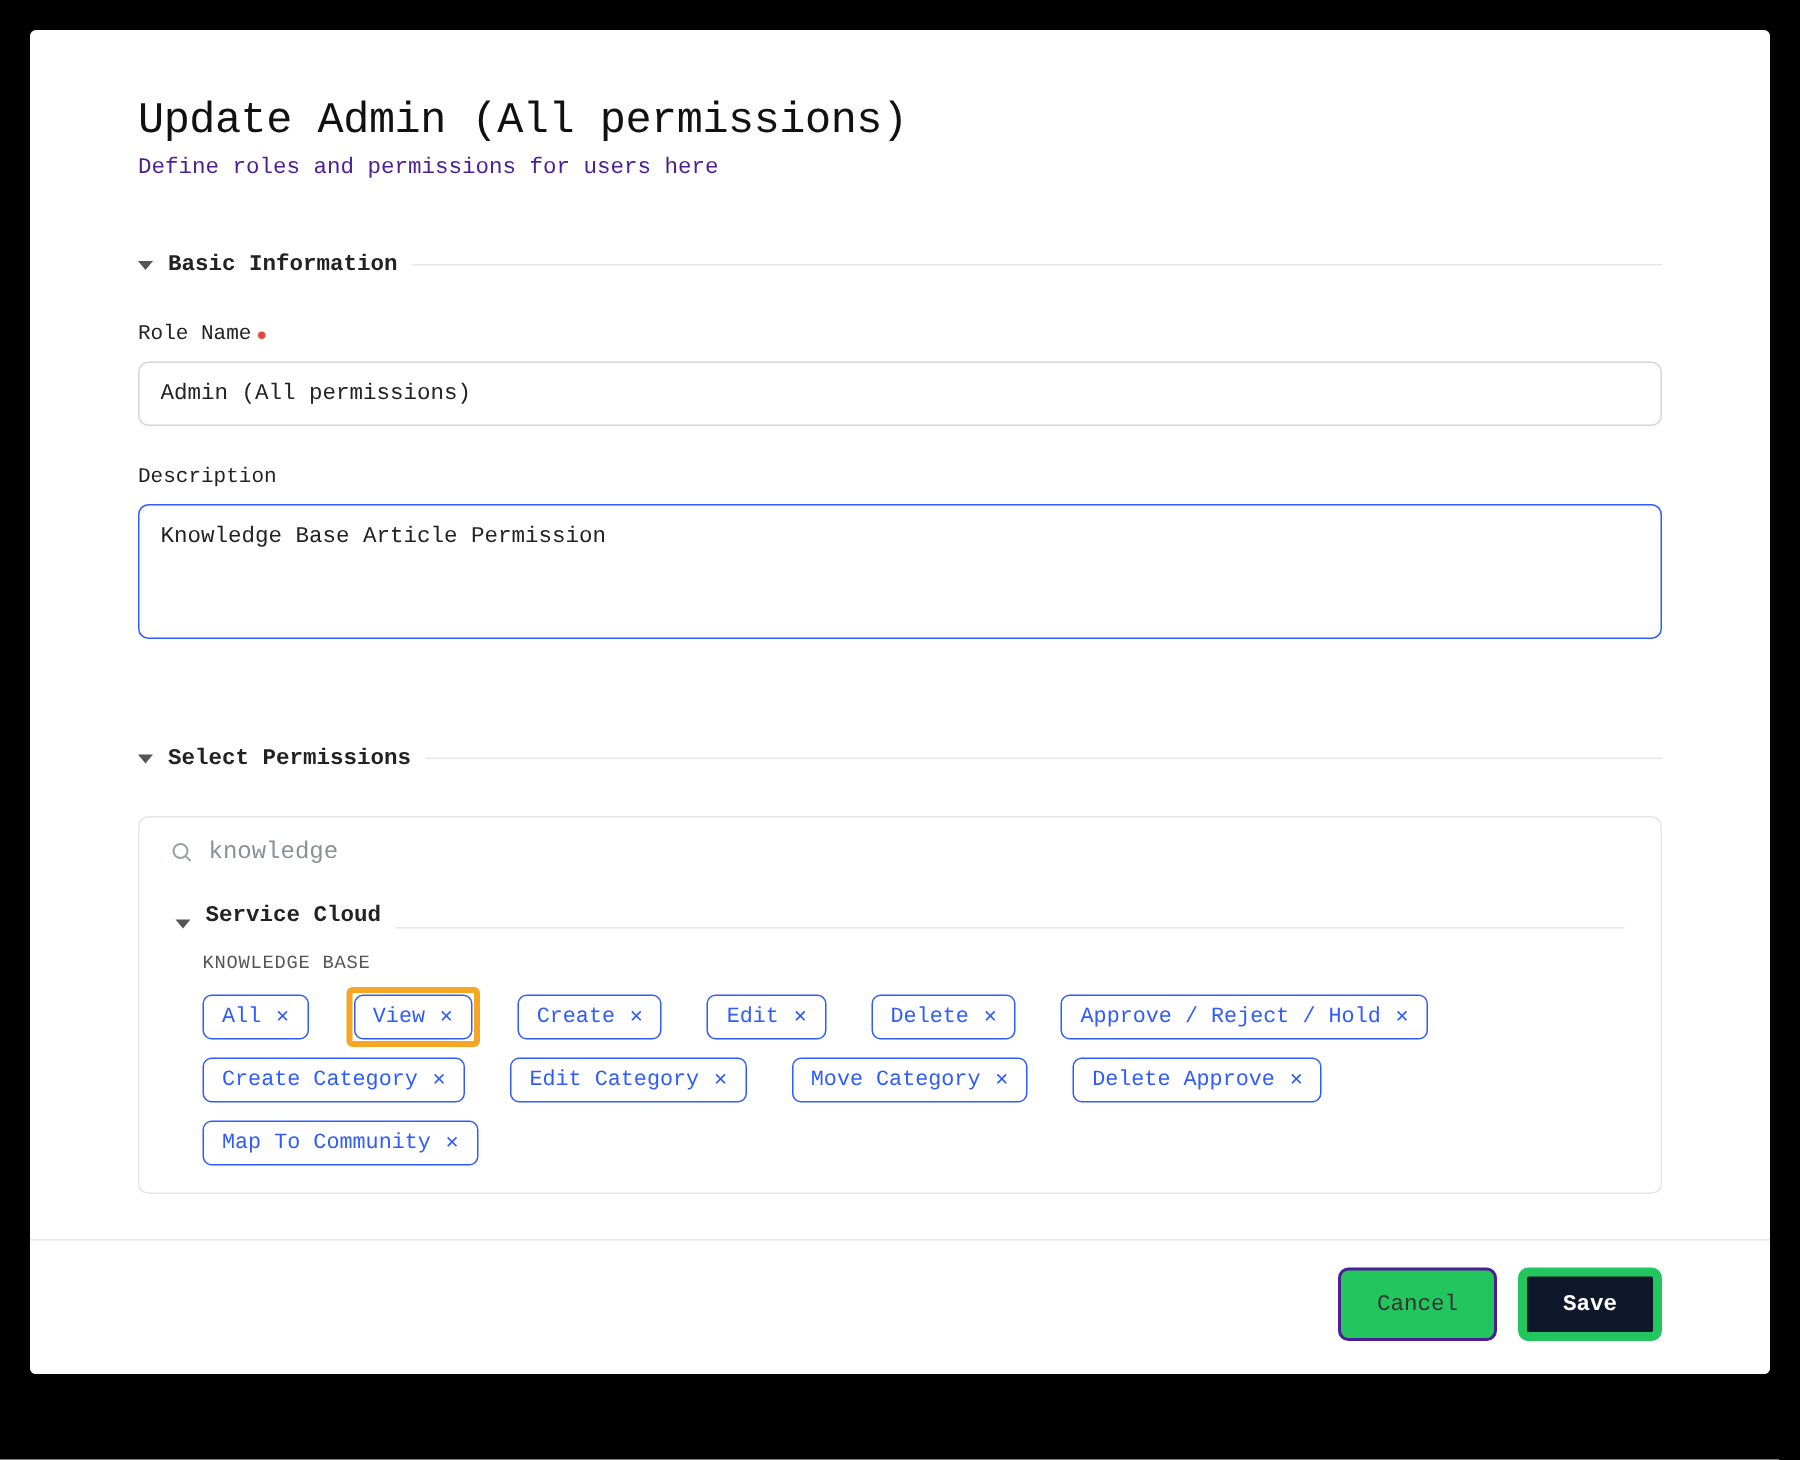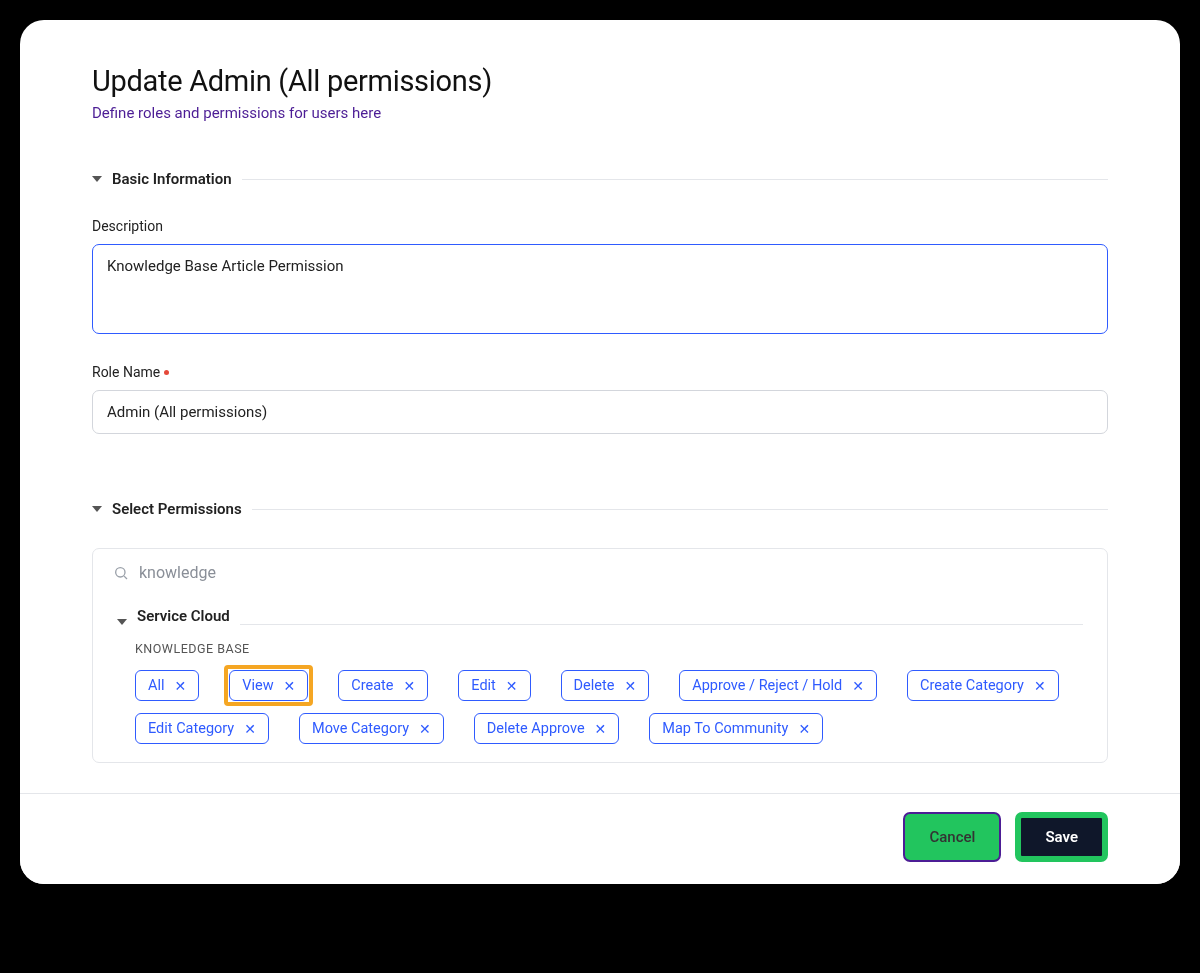--- a/index.html
+++ b/index.html
@@ -8,25 +8,26 @@
     font-family: -apple-system, BlinkMacSystemFont, "Segoe UI", Roboto, Helvetica, Arial, sans-serif;
     display: flex;
     justify-content: center;
     align-items: flex-start;
     padding: 20px;
     min-height: 100vh;
   }
   .panel {
     width: 1160px;
     background: #fff;
-    border-radius: 24px;
+    border-radius: 4px;
     padding: 44px 72px 0 72px;
     position: relative;
     box-shadow: 0 0 0 1px rgba(0,0,0,0.05);
     overflow: hidden;
+    font-family: Liberation Mono, monospace;
   }
   .page-title {
     font-size: 29px;
     font-weight: 400;
     color: #111;
     letter-spacing: -0.3px;
     margin-bottom: 6px;
   }
   .page-subtitle {
     font-size: 15px;
@@ -206,30 +207,30 @@
   <h1 class="page-title">Update Admin (All permissions)</h1>
   <p class="page-subtitle">Define roles and permissions for users here</p>
 
   <div class="section-header">
     <span class="chevron"></span>
     <span class="section-title">Basic Information</span>
     <span class="section-line"></span>
   </div>
 
   <div class="field-group">
-    <div class="field-label">Description</div>
-    <textarea class="textarea-wrap" style="">Knowledge Base Article Permission</textarea>
-  </div>
-
-  <div class="field-group">
     <div class="field-label">
       <span>Role Name</span>
       <span class="req-dot"></span>
     </div>
     <input class="text-input" type="text" value="Admin (All permissions)" style="">
+  </div>
+
+  <div class="field-group">
+    <div class="field-label">Description</div>
+    <textarea class="textarea-wrap" style="">Knowledge Base Article Permission</textarea>
   </div>
 
   <div class="spacer-lg"></div>
 
   <div class="section-header">
     <span class="chevron"></span>
     <span class="section-title">Select Permissions</span>
     <span class="section-line"></span>
   </div>
 

